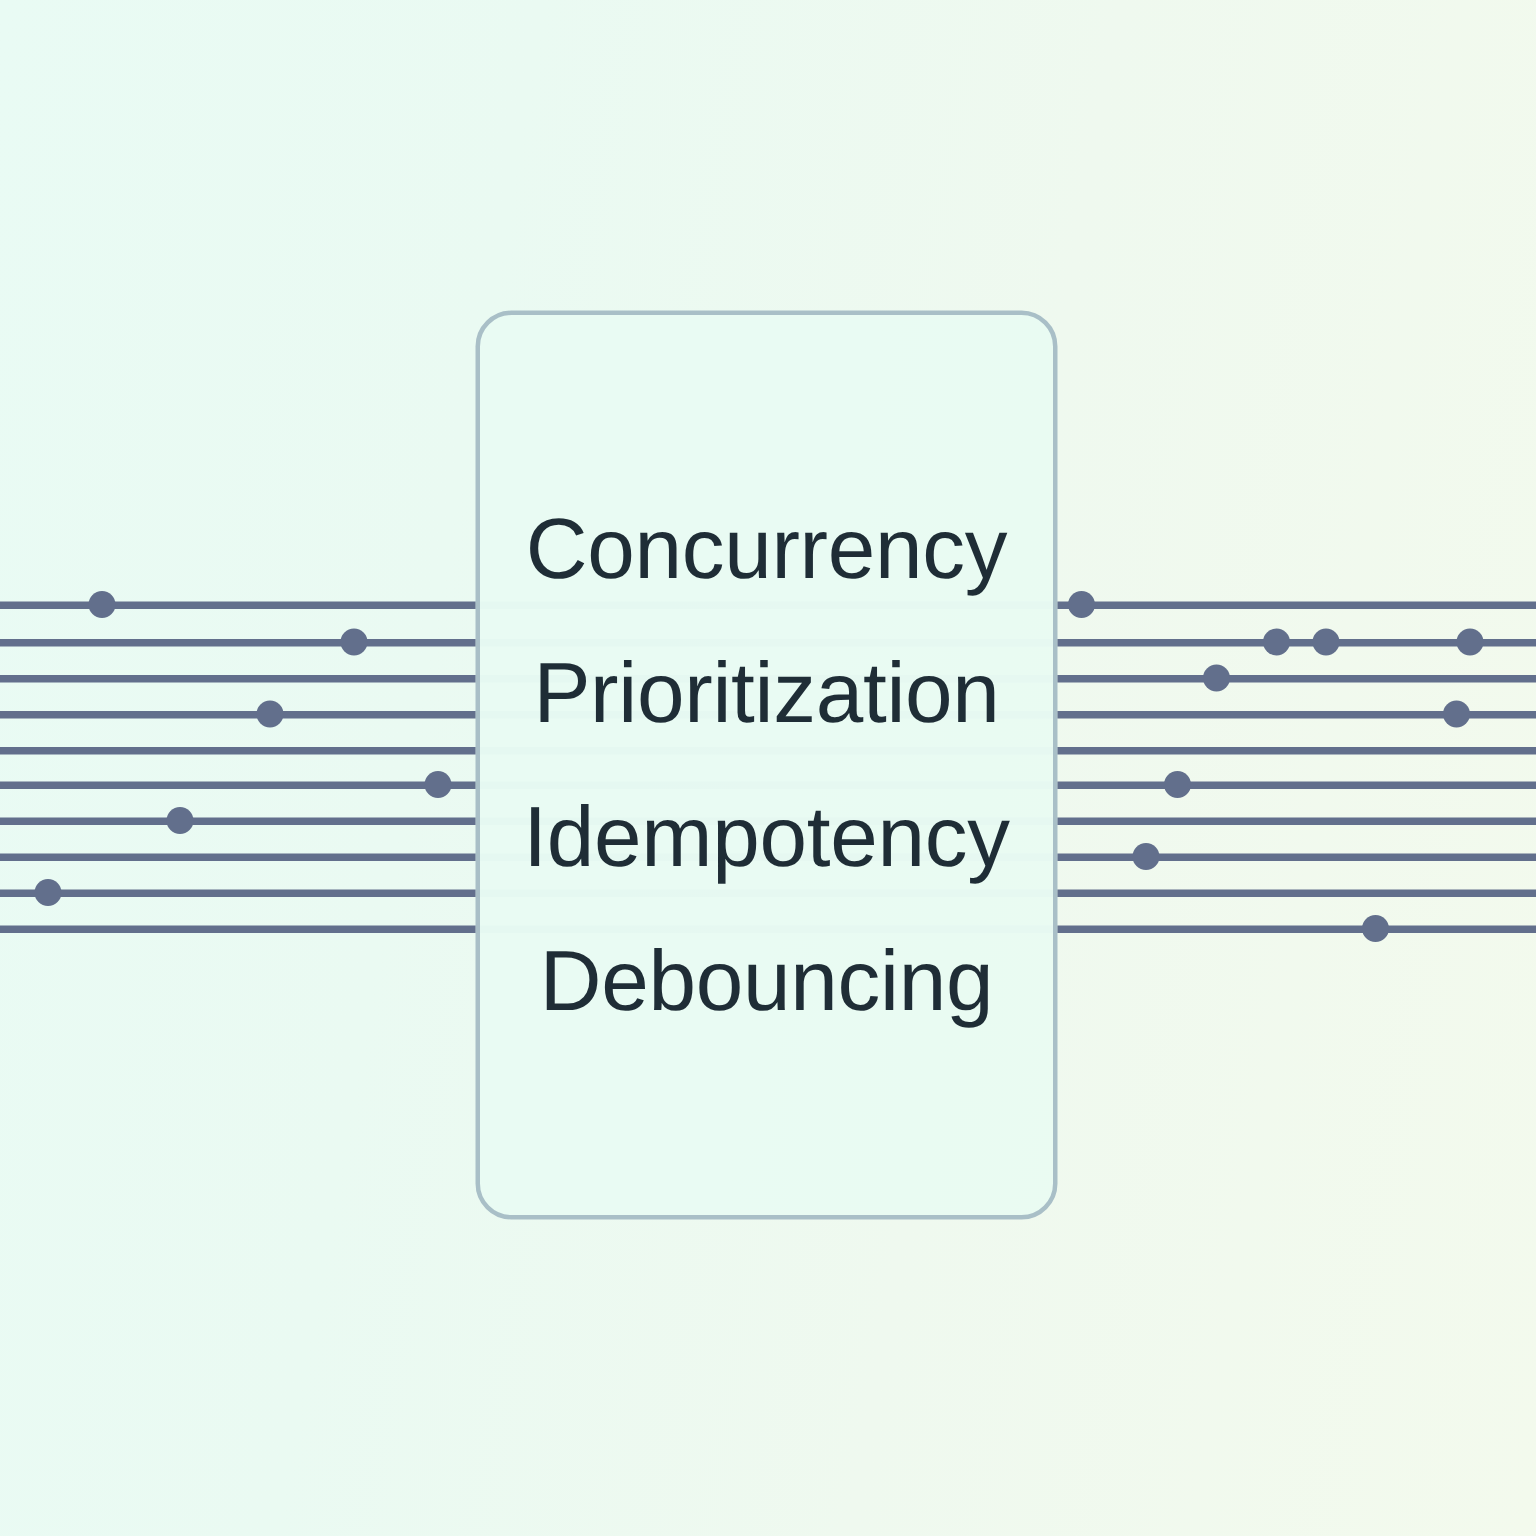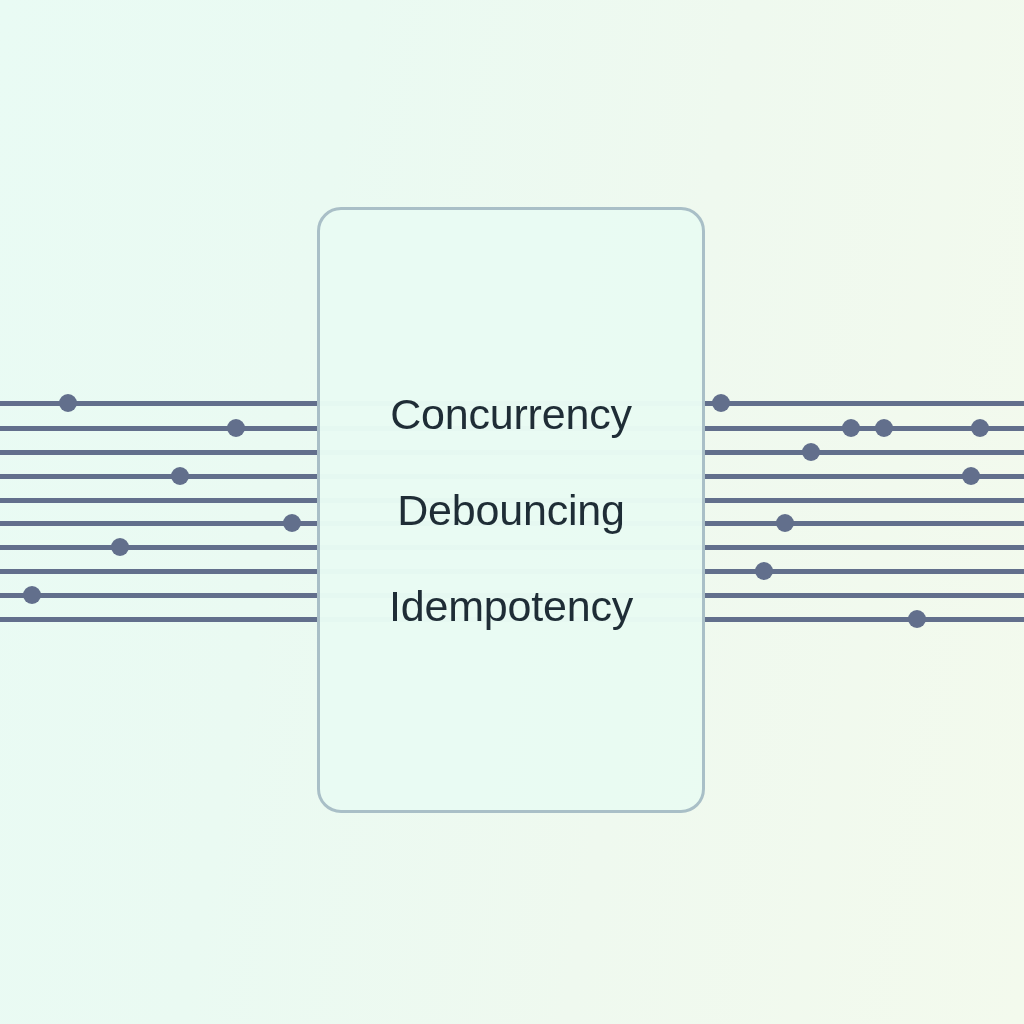--- a/index.html
+++ b/index.html
@@ -67,21 +67,21 @@
     justify-content: center;
     overflow: hidden;
   }
   .card-item {
     flex: 0 0 auto;
     height: 96px;
     line-height: 96px;
     width: 100%;
     text-align: center;
     color: #1f2d36;
-    font-size: 43px;
+    font-size: 57px;
     font-weight: 400;
     letter-spacing: -0.2px;
     white-space: nowrap;
   }
 </style>
 </head>
 <body>
 
 <div id="stage">
 
@@ -93,22 +93,23 @@
       <div class="rail behind" style="left: 317px; width: 388px; top: 497.5px;"></div>
       <div class="rail behind" style="left: 317px; width: 388px; top: 520.5px;"></div>
       <div class="rail behind" style="left: 317px; width: 388px; top: 544.5px;"></div>
       <div class="rail behind" style="left: 317px; width: 388px; top: 568.5px;"></div>
       <div class="rail behind" style="left: 317px; width: 388px; top: 592.5px;"></div>
       <div class="rail behind" style="left: 317px; width: 388px; top: 616.5px;"></div>
     </div>
 
   <div class="card" id="card">
       <div class="card-item">Concurrency</div>
+      <div class="card-item">Prioritization</div>
+      <div class="card-item">Idempotency</div>
       <div class="card-item">Debouncing</div>
-      <div class="card-item">Idempotency</div>
     </div>
 
   <div class="rail-layer" id="rail-layer">
       <div class="rail left" style="width: 317px; top: 400.5px;"></div>
       <div class="rail right" style="width: 319px; top: 400.5px;"></div>
       <div class="dot" style="left: 68px; top: 403px; width: 18px; height: 18px; margin-left: -9px; margin-top: -9px;"></div>
       <div class="dot" style="left: 721px; top: 403px; width: 18px; height: 18px; margin-left: -9px; margin-top: -9px;"></div>
       <div class="rail left" style="width: 317px; top: 425.5px;"></div>
       <div class="rail right" style="width: 319px; top: 425.5px;"></div>
       <div class="dot" style="left: 236px; top: 428px; width: 18px; height: 18px; margin-left: -9px; margin-top: -9px;"></div>

